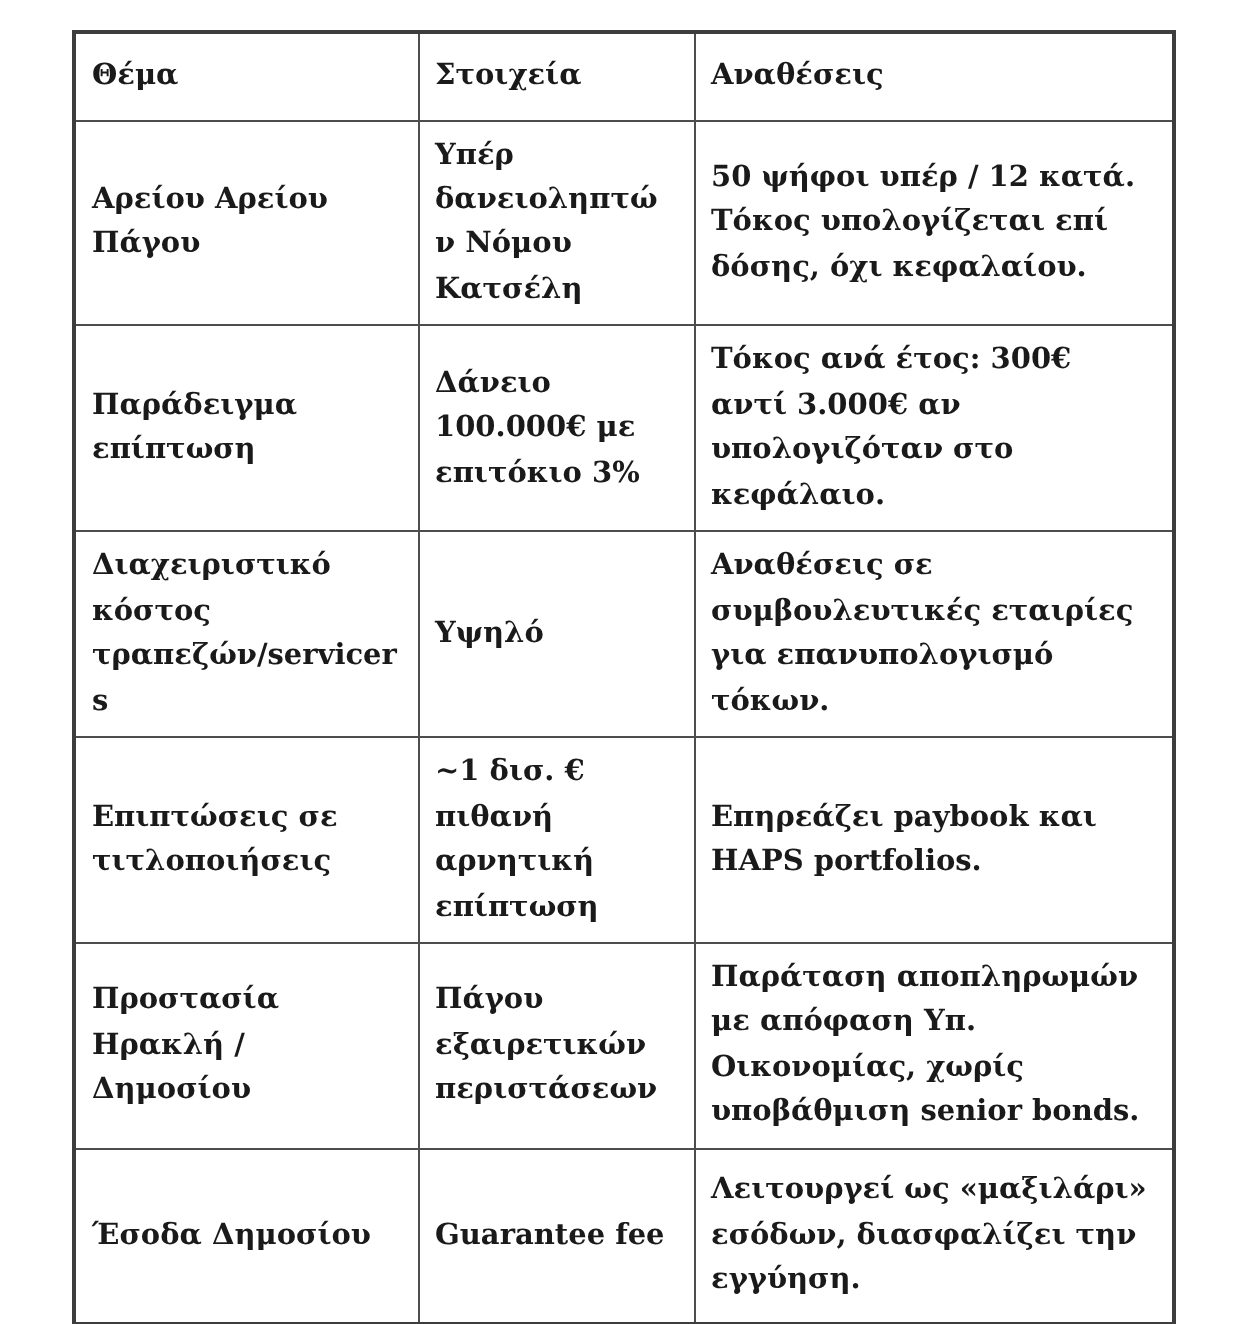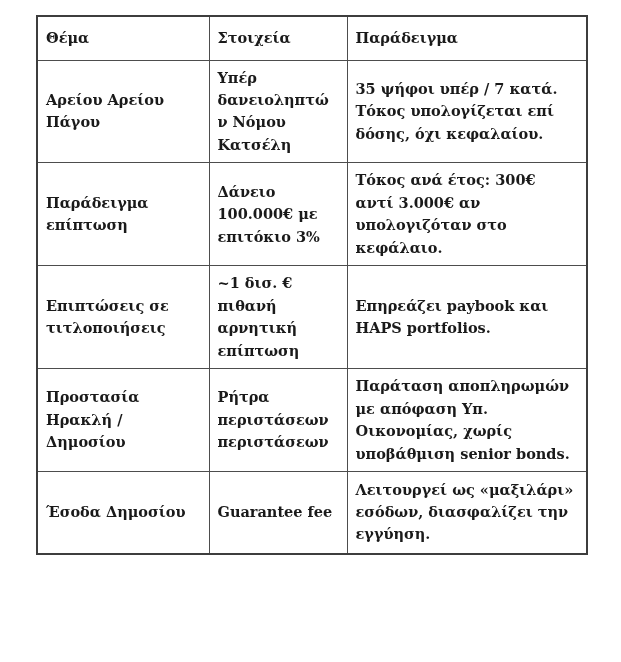--- a/index.html
+++ b/index.html
@@ -57,42 +57,47 @@
   <table class="info-table">
     <colgroup>
       <col class="c1">
       <col class="c2">
       <col class="c3">
     </colgroup>
     <thead>
       <tr>
         <th>Θέμα</th>
         <th>Στοιχεία</th>
-        <th>Παράδειγμα</th>
+        <th>Αναθέσεις</th>
       </tr>
     </thead>
     <tbody>
       <tr>
         <td>Αρείου Αρείου Πάγου</td>
         <td>Υπέρ δανειοληπτών Νόμου Κατσέλη</td>
-        <td>35 ψήφοι υπέρ / 7 κατά. Τόκος υπολογίζεται επί δόσης, όχι κεφαλαίου.</td>
+        <td>50 ψήφοι υπέρ / 12 κατά. Τόκος υπολογίζεται επί δόσης, όχι κεφαλαίου.</td>
       </tr>
       <tr>
         <td>Παράδειγμα επίπτωση</td>
         <td>Δάνειο 100.000€ με επιτόκιο 3%</td>
         <td>Τόκος ανά έτος: 300€ αντί 3.000€ αν υπολογιζόταν στο κεφάλαιο.</td>
+      </tr>
+      <tr>
+        <td>Διαχειριστικό κόστος τραπεζών/servicers</td>
+        <td>Υψηλό</td>
+        <td>Αναθέσεις σε συμβουλευτικές εταιρίες για επανυπολογισμό τόκων.</td>
       </tr>
       <tr>
         <td>Επιπτώσεις σε τιτλοποιήσεις</td>
         <td>~1 δισ. € πιθανή αρνητική επίπτωση</td>
         <td>Επηρεάζει paybook και HAPS portfolios.</td>
       </tr>
       <tr>
         <td>Προστασία Ηρακλή / Δημοσίου</td>
-        <td>Ρήτρα περιστάσεων περιστάσεων</td>
+        <td>Πάγου εξαιρετικών περιστάσεων</td>
         <td>Παράταση αποπληρωμών με απόφαση Υπ. Οικονομίας, χωρίς υποβάθμιση senior bonds.</td>
       </tr>
       <tr>
         <td>Έσοδα Δημοσίου</td>
         <td>Guarantee fee</td>
         <td>Λειτουργεί ως «μαξιλάρι» εσόδων, διασφαλίζει την εγγύηση.</td>
       </tr>
     </tbody>
   </table>
 </div>

